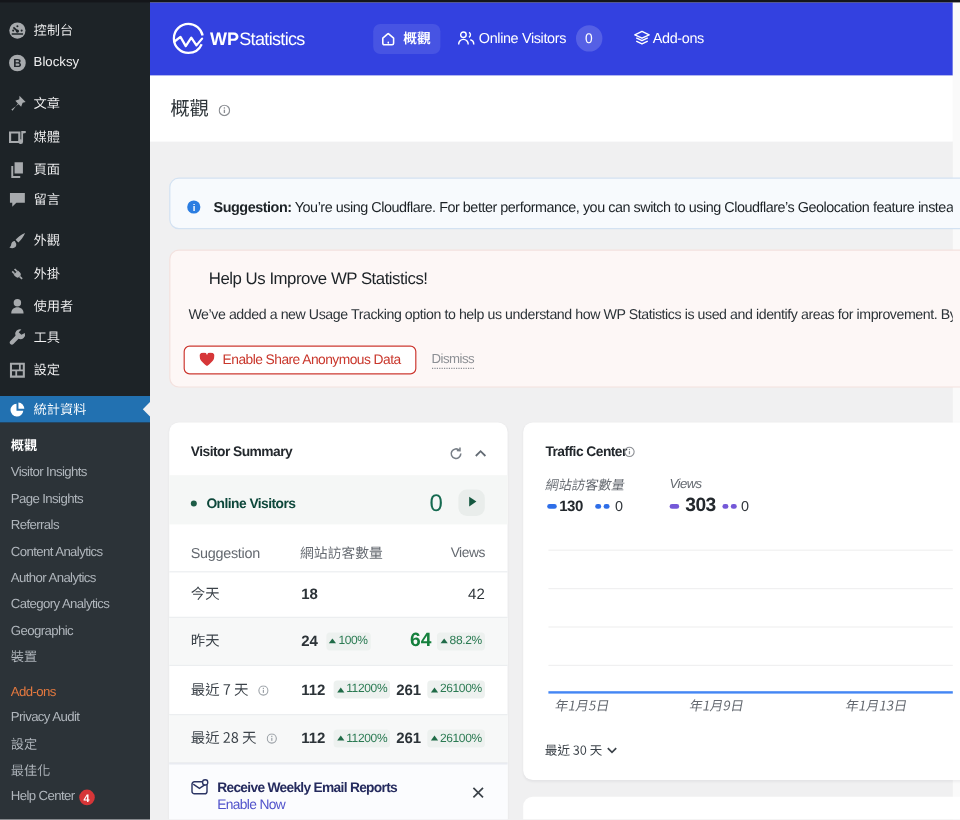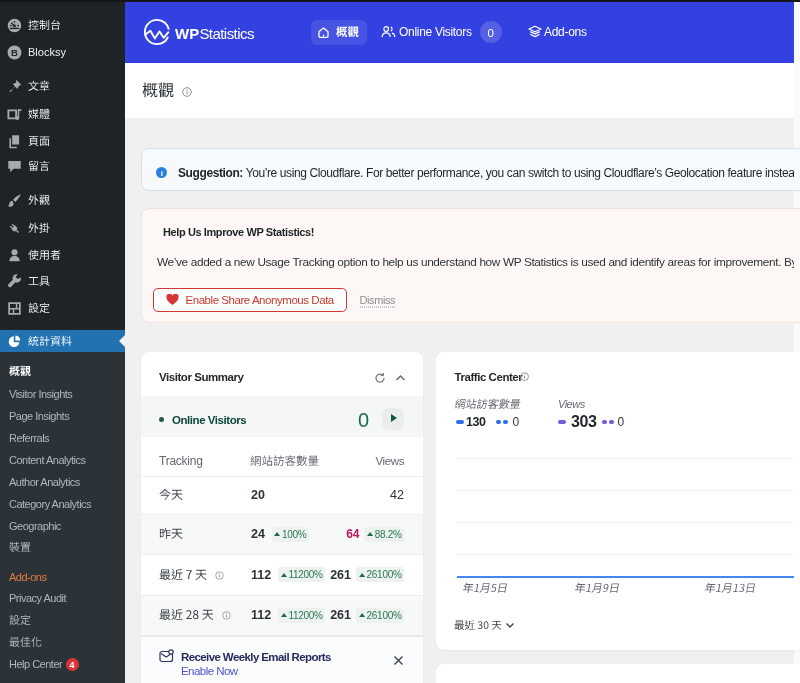--- a/index.html
+++ b/index.html
@@ -155,21 +155,21 @@
 <svg class="ab" style="left:181.5px;top:87px" width="10" height="10" viewBox="0 0 10 10">
     <circle cx="5" cy="5" r="4.3" fill="none" stroke="#8c8f94" stroke-width="1"></circle>
     <rect x="4.45" y="4.4" width="1.1" height="2.8" fill="#8c8f94"></rect>
     <rect x="4.45" y="2.4" width="1.1" height="1.1" fill="#8c8f94"></rect>
   </svg>
 <div class="ab" style="left:141px;top:148px;width:700px;height:43px;background:#f7fafd;border:1px solid #d3e2f2;border-radius:8px"></div>
 <div class="ab" style="left:156px;top:167px;width:11px;height:11px;border-radius:50%;background:#2b7de1"></div>
 <div class="txt" style="left:160.7px;top:172.7px;font-size:8px;font-weight:bold;color:#fff">i</div>
 <div class="txt" style="left:178px;top:172.5px;font-size:12px;letter-spacing:-0.4px;color:#1d2327;width:616px;overflow:hidden"><b>Suggestion:</b> You’re using Cloudflare. For better performance, you can switch to using Cloudflare’s Geolocation feature instead of MaxMind. You can change this in Geolocation settings.</div>
 <div class="ab" style="left:141px;top:208px;width:700px;height:115px;background:#fdf7f6;border:1px solid #f3e1de;border-radius:8px"></div>
-<div class="txt" style="left:163px;top:231.5px;font-size:11px;letter-spacing:-0.4px;font-weight:bold;color:#1d2327">Help Us Improve WP Statistics!</div>
+<div class="txt" style="left:174px;top:231.5px;font-size:14px;letter-spacing:-0.4px;font-weight:normal;color:#1d2327">Help Us Improve WP Statistics!</div>
 <div class="txt" style="left:157px;top:261.5px;font-size:11.8px;letter-spacing:-0.35px;color:#2c3338;width:637px;overflow:hidden">We’ve added a new Usage Tracking option to help us understand how WP Statistics is used and identify areas for improvement. By enabling this option you a</div>
 <div class="ab" style="left:153px;top:287.5px;width:193.5px;height:24.5px;background:#fff;border:1px solid #cd3a32;border-radius:5px"></div>
 <svg class="ab" style="left:166px;top:294px" width="13" height="12" viewBox="0 0 13 12">
     <path fill="#d63638" d="M6.5 11 C2 7.5 .5 5.5 .5 3.4 A2.9 2.9 0 0 1 6.5 2 A2.9 2.9 0 0 1 12.5 3.4 C12.5 5.5 11 7.5 6.5 11Z"></path>
   </svg>
 <div class="txt" style="left:185.5px;top:300px;font-size:11.5px;letter-spacing:-0.45px;color:#c9372c">Enable Share Anonymous Data</div>
 <div class="txt" style="left:359.5px;top:300px;font-size:11px;letter-spacing:-0.4px;color:#8c8f94;border-bottom:1px dotted #8c8f94;line-height:14px">Dismiss</div>
 <div class="ab" style="left:141px;top:352px;width:282px;height:331px;background:#fff;border-radius:8px 8px 0 0;box-shadow:0 1px 2px rgba(16,24,40,.05)"></div>
 <div class="txt" style="left:159px;top:377px;font-size:11.5px;letter-spacing:-0.45px;font-weight:bold;color:#23282d">Visitor Summary</div>
 <svg class="ab" style="left:374px;top:371.5px" width="12" height="12" viewBox="0 0 12 12">
@@ -178,43 +178,43 @@
   </svg>
 <svg class="ab" style="left:395px;top:374px" width="11" height="8" viewBox="0 0 11 8">
     <path d="M1.5 6 L5.5 2 L9.5 6" fill="none" stroke="#646c75" stroke-width="1.5"></path>
   </svg>
 <div class="ab" style="left:141px;top:396px;width:282px;height:41px;background:#f5f7f6"></div>
 <div class="ab" style="left:158.5px;top:416.5px;width:5.5px;height:5.5px;border-radius:50%;background:#1d5c46"></div>
 <div class="txt" style="left:172px;top:419.5px;font-size:11.5px;letter-spacing:-0.45px;font-weight:bold;color:#0d473a">Online Visitors</div>
 <div class="txt" style="left:358px;top:420px;font-size:20px;color:#156a50">0</div>
 <div class="ab" style="left:382px;top:407.5px;width:22px;height:22px;background:#e9edeb;border-radius:7px"></div>
 <div class="ab" style="left:390.5px;top:414px;width:0;height:0;border-left:6.5px solid #14573f;border-top:4.5px solid transparent;border-bottom:4.5px solid transparent"></div>
-<div class="txt" style="left:159px;top:461px;font-size:12px;letter-spacing:-0.25px;color:#646970">Tracking</div>
+<div class="txt" style="left:159px;top:461px;font-size:12px;letter-spacing:-0.25px;color:#646970">Suggestion</div>
 <svg style="position:absolute;left:250px;top:465px;overflow:visible" width="69" height="1" viewBox="0 0 69 1">
     <path fill="#646970" d="M6.3 -7.8C6.6 -7.3 6.9 -6.6 6.9 -6.2L7.5 -6.4C7.4 -6.8 7.2 -7.5 6.9 -8.0ZM2.2 -2.2C2.3 -1.4 2.4 -0.4 2.5 0.3L3.1 0.1C3.1 -0.5 2.9 -1.5 2.8 -2.3ZM1.0 -2.3C0.9 -1.3 0.7 -0.3 0.4 0.4C0.6 0.5 0.9 0.6 1.1 0.7C1.3 -0.1 1.5 -1.1 1.6 -2.1ZM3.4 -2.4C3.7 -1.7 4.0 -0.8 4.1 -0.2L4.7 -0.4C4.6 -1.0 4.3 -1.9 4.0 -2.6ZM7.2 -5.2C7.3 -4.9 7.5 -4.5 7.6 -4.2H6.1V-3.5H6.5V-2.4C6.5 -1.6 6.7 -1.3 7.4 -1.3C7.6 -1.3 8.7 -1.3 8.9 -1.3C9.2 -1.3 9.5 -1.3 9.7 -1.4C9.6 -1.6 9.6 -1.8 9.6 -2.0C9.4 -2.0 9.1 -2.0 8.9 -2.0C8.7 -2.0 7.7 -2.0 7.5 -2.0C7.2 -2.0 7.2 -2.1 7.2 -2.4V-3.5H9.6V-4.2H7.9L8.3 -4.4C8.2 -4.6 8.0 -5.1 7.8 -5.4H9.7V-6.1H8.8C8.9 -6.6 9.2 -7.2 9.3 -7.8L8.7 -8.0C8.6 -7.4 8.3 -6.6 8.2 -6.1H5.9V-5.4H7.7ZM4.9 -9.1V0.9H5.7V-8.3H10.0V-0.0C10.0 0.1 9.9 0.1 9.8 0.2C9.6 0.2 9.2 0.2 8.7 0.1C8.8 0.4 8.9 0.7 8.9 0.9C9.6 0.9 10.1 0.9 10.4 0.8C10.7 0.6 10.8 0.4 10.8 -0.0V-9.1ZM0.8 -2.8C1.0 -2.9 1.3 -3.0 3.9 -3.4L4.1 -2.8L4.7 -3.1C4.6 -3.6 4.2 -4.5 3.9 -5.3L3.3 -5.0C3.5 -4.7 3.6 -4.4 3.7 -4.0L1.7 -3.7C2.7 -4.8 3.6 -6.2 4.3 -7.5L3.6 -8.0C3.4 -7.4 3.1 -6.9 2.7 -6.3L1.5 -6.2C2.2 -7.1 2.8 -8.2 3.3 -9.3L2.6 -9.6C2.1 -8.4 1.3 -7.1 1.1 -6.7C0.8 -6.4 0.6 -6.2 0.5 -6.1C0.6 -5.9 0.7 -5.5 0.7 -5.4C0.9 -5.4 1.1 -5.5 2.3 -5.6C1.9 -5.0 1.5 -4.5 1.4 -4.3C1.0 -3.9 0.8 -3.6 0.5 -3.5C0.6 -3.3 0.7 -2.9 0.8 -2.8Z M12.2 -7.5V-6.7H16.6V-7.5ZM12.6 -6.0C12.9 -4.7 13.1 -3.0 13.2 -1.9L13.9 -2.0C13.8 -3.2 13.6 -4.9 13.3 -6.2ZM13.5 -9.4C13.8 -8.8 14.2 -8.1 14.3 -7.6L15.1 -7.9C14.9 -8.4 14.6 -9.1 14.3 -9.6ZM15.3 -6.3C15.1 -4.9 14.8 -2.9 14.5 -1.7C13.6 -1.4 12.7 -1.2 12.0 -1.1L12.2 -0.2C13.4 -0.5 15.1 -0.9 16.6 -1.3L16.5 -2.1L15.3 -1.8C15.6 -3.0 15.9 -4.8 16.1 -6.2ZM16.9 -4.2V0.9H17.7V0.4H21.2V0.9H22.1V-4.2H19.6V-6.5H22.5V-7.3H19.6V-9.7H18.7V-4.2ZM17.7 -0.4V-3.3H21.2V-0.4Z M24.0 -6.2V-5.5H27.2V-6.2ZM24.0 -4.7V-4.0H27.2V-4.7ZM23.5 -7.7V-7.0H27.6V-7.7ZM24.7 -9.4C25.0 -8.9 25.4 -8.2 25.5 -7.8L26.2 -8.2C26.0 -8.6 25.7 -9.2 25.3 -9.7ZM30.2 -9.4C30.4 -8.8 30.6 -8.1 30.7 -7.7H28.0V-6.8H29.5C29.5 -4.0 29.3 -1.1 27.1 0.3C27.3 0.5 27.6 0.7 27.7 0.9C29.3 -0.3 29.9 -2.1 30.2 -4.3H32.6C32.5 -1.4 32.3 -0.4 32.1 -0.1C32.0 0.0 31.9 0.0 31.7 0.0C31.4 0.0 30.9 0.0 30.3 -0.0C30.4 0.2 30.5 0.6 30.5 0.8C31.1 0.8 31.7 0.9 32.0 0.8C32.3 0.8 32.6 0.7 32.8 0.4C33.1 0.0 33.3 -1.2 33.4 -4.7C33.4 -4.8 33.4 -5.1 33.4 -5.1H30.3C30.3 -5.7 30.3 -6.3 30.3 -6.8H33.9V-7.7H31.2L31.5 -7.8C31.4 -8.2 31.2 -9.0 30.9 -9.6ZM24.0 -3.1V0.8H24.7V0.2H27.2V-3.1ZM24.7 -2.4H26.5V-0.5H24.7Z M38.6 -6.1H42.1C41.6 -5.6 41.0 -5.1 40.3 -4.6C39.6 -5.0 39.0 -5.5 38.5 -6.0ZM38.8 -7.6C38.3 -6.7 37.2 -5.7 35.6 -5.0C35.8 -4.9 36.0 -4.6 36.1 -4.4C36.8 -4.7 37.4 -5.1 37.9 -5.5C38.4 -5.0 38.9 -4.6 39.5 -4.2C38.1 -3.5 36.4 -3.0 34.9 -2.8C35.1 -2.6 35.2 -2.2 35.3 -2.0C35.9 -2.1 36.5 -2.3 37.2 -2.4V0.9H38.0V0.5H42.6V0.9H43.4V-2.5C44.0 -2.4 44.5 -2.3 45.0 -2.2C45.2 -2.4 45.4 -2.8 45.6 -3.0C44.0 -3.2 42.4 -3.6 41.1 -4.2C42.0 -4.8 42.9 -5.6 43.4 -6.5L42.8 -6.8L42.7 -6.8H39.2C39.4 -7.0 39.6 -7.2 39.8 -7.5ZM40.3 -3.7C41.1 -3.3 42.0 -2.9 43.0 -2.6H37.7C38.6 -2.9 39.5 -3.3 40.3 -3.7ZM38.0 -0.2V-1.9H42.6V-0.2ZM39.5 -9.5C39.6 -9.3 39.8 -8.9 40.0 -8.6H35.4V-6.5H36.2V-7.8H44.2V-6.5H45.1V-8.6H41.0C40.8 -9.0 40.5 -9.4 40.3 -9.8Z M53.8 -6.6H55.4C55.2 -5.2 55.0 -4.1 54.6 -3.1C54.2 -4.1 53.9 -5.2 53.8 -6.5ZM46.5 -2.6V-2.0H48.0C47.8 -1.6 47.5 -1.3 47.3 -1.0C47.8 -0.9 48.4 -0.7 49.0 -0.4C48.3 -0.1 47.5 0.1 46.4 0.3C46.6 0.5 46.7 0.7 46.8 0.9C48.1 0.6 49.1 0.3 49.7 -0.1C50.3 0.1 50.8 0.4 51.2 0.6L51.5 0.4C51.6 0.5 51.8 0.8 51.9 0.9C53.0 0.3 53.9 -0.4 54.5 -1.4C55.1 -0.4 55.7 0.3 56.6 0.9C56.7 0.7 57.0 0.3 57.1 0.2C56.2 -0.3 55.5 -1.1 55.0 -2.2C55.6 -3.4 55.9 -4.8 56.2 -6.6H57.1V-7.4H54.0C54.2 -8.1 54.4 -8.8 54.5 -9.5L53.8 -9.7C53.5 -7.8 52.9 -5.9 52.2 -4.7V-5.3H49.9V-5.8H51.9V-7.1H52.6V-7.7H51.9V-8.9H49.9V-9.7H49.2V-8.9H47.3V-7.7H46.5V-7.1H47.3V-5.8H49.2V-5.3H47.0V-3.4H48.7C48.6 -3.1 48.5 -2.9 48.4 -2.6ZM50.6 -3.1V-2.7V-2.6H49.2C49.3 -2.9 49.4 -3.1 49.5 -3.4H52.2V-4.4C52.3 -4.3 52.6 -4.1 52.7 -4.0C52.9 -4.3 53.1 -4.8 53.3 -5.3C53.5 -4.1 53.8 -3.1 54.2 -2.2C53.6 -1.2 52.8 -0.4 51.8 0.1L51.8 0.1C51.4 -0.1 50.9 -0.3 50.4 -0.6C50.9 -1.0 51.2 -1.5 51.2 -2.0H52.5V-2.6H51.3V-2.7V-3.1ZM48.0 -8.3H49.2V-7.7H48.0ZM49.2 -6.4H48.0V-7.1H49.2ZM49.9 -8.3H51.2V-7.7H49.9ZM49.9 -6.4V-7.1H51.2V-6.4ZM47.8 -4.7H49.2V-3.9H47.8ZM49.9 -4.7H51.4V-3.9H49.9ZM48.4 -1.3 48.8 -2.0H50.5C50.4 -1.6 50.2 -1.2 49.7 -0.9C49.2 -1.0 48.8 -1.2 48.4 -1.3Z M60.4 -7.6H66.1V-7.0H60.4ZM60.4 -8.8H66.1V-8.2H60.4ZM59.5 -9.3V-6.5H67.0V-9.3ZM58.1 -6.0V-5.3H68.4V-6.0ZM60.1 -3.1H62.8V-2.5H60.1ZM63.7 -3.1H66.4V-2.5H63.7ZM60.1 -4.3H62.8V-3.6H60.1ZM63.7 -4.3H66.4V-3.6H63.7ZM58.0 -0.0V0.6H68.5V-0.0H63.7V-0.7H67.5V-1.3H63.7V-1.9H67.3V-4.8H59.3V-1.9H62.8V-1.3H59.0V-0.7H62.8V-0.0Z"></path>
   </svg>
 <div class="txt" style="left:404px;top:461px;font-size:11.5px;letter-spacing:-0.4px;color:#646970;transform:translate(-100%,-50%)">Views</div>
 <div class="ab" style="left:141px;top:514px;width:282px;height:40px;background:#f7f8f8"></div>
 <div class="ab" style="left:141px;top:595px;width:282px;height:40px;background:#f7f8f8"></div>
 <div class="ab" style="left:141px;top:476px;width:282px;height:1px;background:#eceef0"></div>
 <div class="ab" style="left:141px;top:514px;width:282px;height:1px;background:#eceef0"></div>
 <div class="ab" style="left:141px;top:554px;width:282px;height:1px;background:#eceef0"></div>
 <div class="ab" style="left:141px;top:595px;width:282px;height:1px;background:#eceef0"></div>
 <div class="ab" style="left:141px;top:635px;width:282px;height:1px;background:#eceef0"></div>
 <svg style="position:absolute;left:159px;top:499px;overflow:visible" width="24" height="1" viewBox="0 0 24 1">
     <path fill="#3c434a" d="M4.0 -6.3V-5.4H8.1V-6.3ZM1.9 -4.2V-3.3H8.7C7.8 -2.2 6.5 -0.6 5.5 0.6L6.4 1.0C7.7 -0.6 9.3 -2.6 10.3 -3.9L9.6 -4.3L9.4 -4.2ZM5.9 -10.2C4.7 -8.3 2.6 -6.7 0.4 -5.7C0.7 -5.5 1.0 -5.1 1.1 -4.9C2.9 -5.8 4.7 -7.2 6.0 -8.7C7.3 -7.3 9.3 -5.8 10.9 -5.0C11.0 -5.2 11.3 -5.6 11.6 -5.8C9.9 -6.5 7.8 -8.0 6.6 -9.4L6.8 -9.8Z M12.8 -5.5V-4.5H17.2C16.8 -2.9 15.6 -1.1 12.5 0.2C12.7 0.4 13.0 0.7 13.1 0.9C16.2 -0.3 17.5 -2.1 18.0 -3.9C19.0 -1.5 20.6 0.1 23.0 0.9C23.1 0.7 23.4 0.3 23.6 0.1C21.2 -0.6 19.5 -2.3 18.7 -4.5H23.2V-5.5H18.3C18.4 -5.9 18.4 -6.4 18.4 -6.8V-8.2H22.7V-9.2H13.2V-8.2H17.4V-6.8C17.4 -6.4 17.4 -5.9 17.4 -5.5Z"></path>
   </svg>
-<div class="txt" style="left:251px;top:495px;font-size:12.5px;font-weight:600;color:#2c3338">20</div>
+<div class="txt" style="left:251px;top:495px;font-size:12.5px;font-weight:600;color:#2c3338">18</div>
 <div class="txt" style="left:404px;top:495px;font-size:12.5px;font-weight:400;color:#2c3338;transform:translate(-100%,-50%)">42</div>
 <svg style="position:absolute;left:159px;top:538px;overflow:visible" width="24" height="1" viewBox="0 0 24 1">
     <path fill="#3c434a" d="M6.4 -10.1C6.0 -8.5 5.3 -6.8 4.5 -5.8C4.7 -5.6 5.0 -5.3 5.2 -5.1C5.6 -5.7 6.0 -6.5 6.4 -7.3H7.1V1.0H8.0V-2.1H11.4V-3.0H8.0V-4.8H11.3V-5.6H8.0V-7.3H11.6V-8.1H6.7C6.9 -8.7 7.1 -9.3 7.3 -9.9ZM3.6 -4.9V-2.1H1.8V-4.9ZM3.6 -5.7H1.8V-8.3H3.6ZM0.9 -9.1V-0.4H1.8V-1.3H4.5V-9.1Z M12.8 -5.5V-4.5H17.2C16.8 -2.9 15.6 -1.1 12.5 0.2C12.7 0.4 13.0 0.7 13.1 0.9C16.2 -0.3 17.5 -2.1 18.0 -3.9C19.0 -1.5 20.6 0.1 23.0 0.9C23.1 0.7 23.4 0.3 23.6 0.1C21.2 -0.6 19.5 -2.3 18.7 -4.5H23.2V-5.5H18.3C18.4 -5.9 18.4 -6.4 18.4 -6.8V-8.2H22.7V-9.2H13.2V-8.2H17.4V-6.8C17.4 -6.4 17.4 -5.9 17.4 -5.5Z"></path>
   </svg>
 <div class="txt" style="left:251px;top:534px;font-size:12.5px;font-weight:700;color:#2c3338">24</div>
 <div class="ab" style="left:271.5px;top:526.5px;height:15px;background:#edf1ef;border-radius:3px;display:flex;align-items:center;padding:0 2.5px;font-size:10px;letter-spacing:-0.3px;color:#2a7a52"><span style="display:inline-block;width:0;height:0;border-left:3px solid transparent;border-right:3px solid transparent;border-bottom:4px solid #1f6b47;margin-right:2px"></span>100%</div>
-<div class="txt" style="left:359.5px;top:534px;font-size:12px;font-weight:600;color:#be185d;transform:translate(-100%,-50%)">64</div>
+<div class="txt" style="left:359.5px;top:534px;font-size:16px;font-weight:600;color:#15803d;transform:translate(-100%,-50%)">64</div>
 <div class="ab" style="left:404px;transform:translateX(-100%);top:526.5px;height:15px;background:#edf1ef;border-radius:3px;display:flex;align-items:center;padding:0 2.5px;font-size:10px;letter-spacing:-0.3px;color:#2a7a52"><span style="display:inline-block;width:0;height:0;border-left:3px solid transparent;border-right:3px solid transparent;border-bottom:4px solid #1f6b47;margin-right:2px"></span>88.2%</div>
 <svg style="position:absolute;left:159px;top:578.5px;overflow:visible" width="49" height="1" viewBox="0 0 49 1">
     <path fill="#3c434a" d="M2.0 -9.6V-5.9H2.9V-8.9H9.1V-5.9H10.0V-9.6ZM3.4 -8.2V-7.6H8.6V-8.2ZM3.4 -6.9V-6.3H8.6V-6.9ZM4.7 -4.7V-3.9H2.5V-4.7ZM0.5 -0.6 0.6 0.2C1.7 0.1 3.2 -0.1 4.7 -0.3V1.0H5.6V-4.7H11.3V-5.5H0.7V-4.7H1.7V-0.7ZM5.9 -4.0V-3.2H7.0L6.5 -3.1C6.8 -2.3 7.3 -1.5 7.9 -0.9C7.2 -0.4 6.4 -0.0 5.6 0.2C5.8 0.4 6.0 0.7 6.1 0.9C6.9 0.6 7.8 0.2 8.5 -0.3C9.2 0.2 10.0 0.7 11.0 0.9C11.1 0.7 11.3 0.4 11.5 0.3C10.6 0.0 9.8 -0.4 9.1 -0.9C9.9 -1.6 10.5 -2.6 10.9 -3.8L10.3 -4.0L10.2 -4.0ZM7.3 -3.2H9.8C9.5 -2.5 9.0 -1.9 8.5 -1.4C8.0 -1.9 7.5 -2.6 7.3 -3.2ZM4.7 -3.2V-2.4H2.5V-3.2ZM4.7 -1.8V-1.0L2.5 -0.8V-1.8Z M13.0 -9.7C13.6 -9.1 14.3 -8.2 14.6 -7.7L15.3 -8.2C15.0 -8.7 14.3 -9.5 13.7 -10.1ZM22.4 -9.9C21.2 -9.5 19.0 -9.3 17.1 -9.1V-6.6C17.1 -5.1 17.0 -3.0 15.8 -1.5C16.0 -1.4 16.4 -1.1 16.6 -0.9C17.6 -2.2 17.9 -4.1 18.0 -5.6H20.3V-0.7H21.2V-5.6H23.4V-6.5H18.0V-6.6V-8.4C19.8 -8.5 21.8 -8.8 23.1 -9.2ZM12.7 -3.4C12.8 -3.5 13.1 -3.6 13.5 -3.6H14.9C14.4 -1.7 13.5 -0.4 12.3 0.4C12.5 0.5 12.8 0.8 12.9 1.0C13.6 0.6 14.1 -0.0 14.6 -0.8C15.6 0.5 17.1 0.8 19.5 0.8C20.8 0.8 22.3 0.8 23.4 0.7C23.5 0.4 23.6 0.0 23.7 -0.2C22.5 -0.1 20.8 -0.0 19.5 -0.0C17.3 -0.0 15.8 -0.2 15.0 -1.5C15.3 -2.2 15.6 -3.1 15.8 -4.2L15.3 -4.3L15.2 -4.3H13.7C14.4 -5.1 15.4 -6.4 15.9 -7.1L15.3 -7.4L15.2 -7.3H12.6V-6.6H14.6C14.0 -5.8 13.3 -4.9 13.0 -4.6C12.8 -4.4 12.6 -4.3 12.4 -4.2C12.5 -4.0 12.7 -3.6 12.7 -3.4Z M29.1 0.0H30.2C30.3 -3.4 30.7 -5.5 32.8 -8.1V-8.8H27.3V-7.9H31.5C29.8 -5.5 29.2 -3.3 29.1 0.0Z M36.8 -5.5V-4.5H41.2C40.8 -2.9 39.6 -1.1 36.5 0.2C36.7 0.4 37.0 0.7 37.1 0.9C40.2 -0.3 41.5 -2.1 42.0 -3.9C43.0 -1.5 44.6 0.1 47.0 0.9C47.1 0.7 47.4 0.3 47.6 0.1C45.2 -0.6 43.5 -2.3 42.7 -4.5H47.3V-5.5H42.4C42.4 -5.9 42.4 -6.4 42.4 -6.8V-8.2H46.8V-9.2H37.3V-8.2H41.5V-6.8C41.5 -6.4 41.5 -5.9 41.4 -5.5Z"></path>
   </svg>
 <svg class="ab" style="left:215px;top:570.5px" width="9" height="9" viewBox="0 0 10 10">
     <circle cx="5" cy="5" r="4.2" fill="none" stroke="#9aa0a6" stroke-width="1"></circle>
     <rect x="4.45" y="4.3" width="1.1" height="2.8" fill="#9aa0a6"></rect>
     <rect x="4.45" y="2.4" width="1.1" height="1.1" fill="#9aa0a6"></rect>
   </svg>
 <div class="txt" style="left:251px;top:574.5px;font-size:12.5px;font-weight:600;color:#2c3338">112</div>

